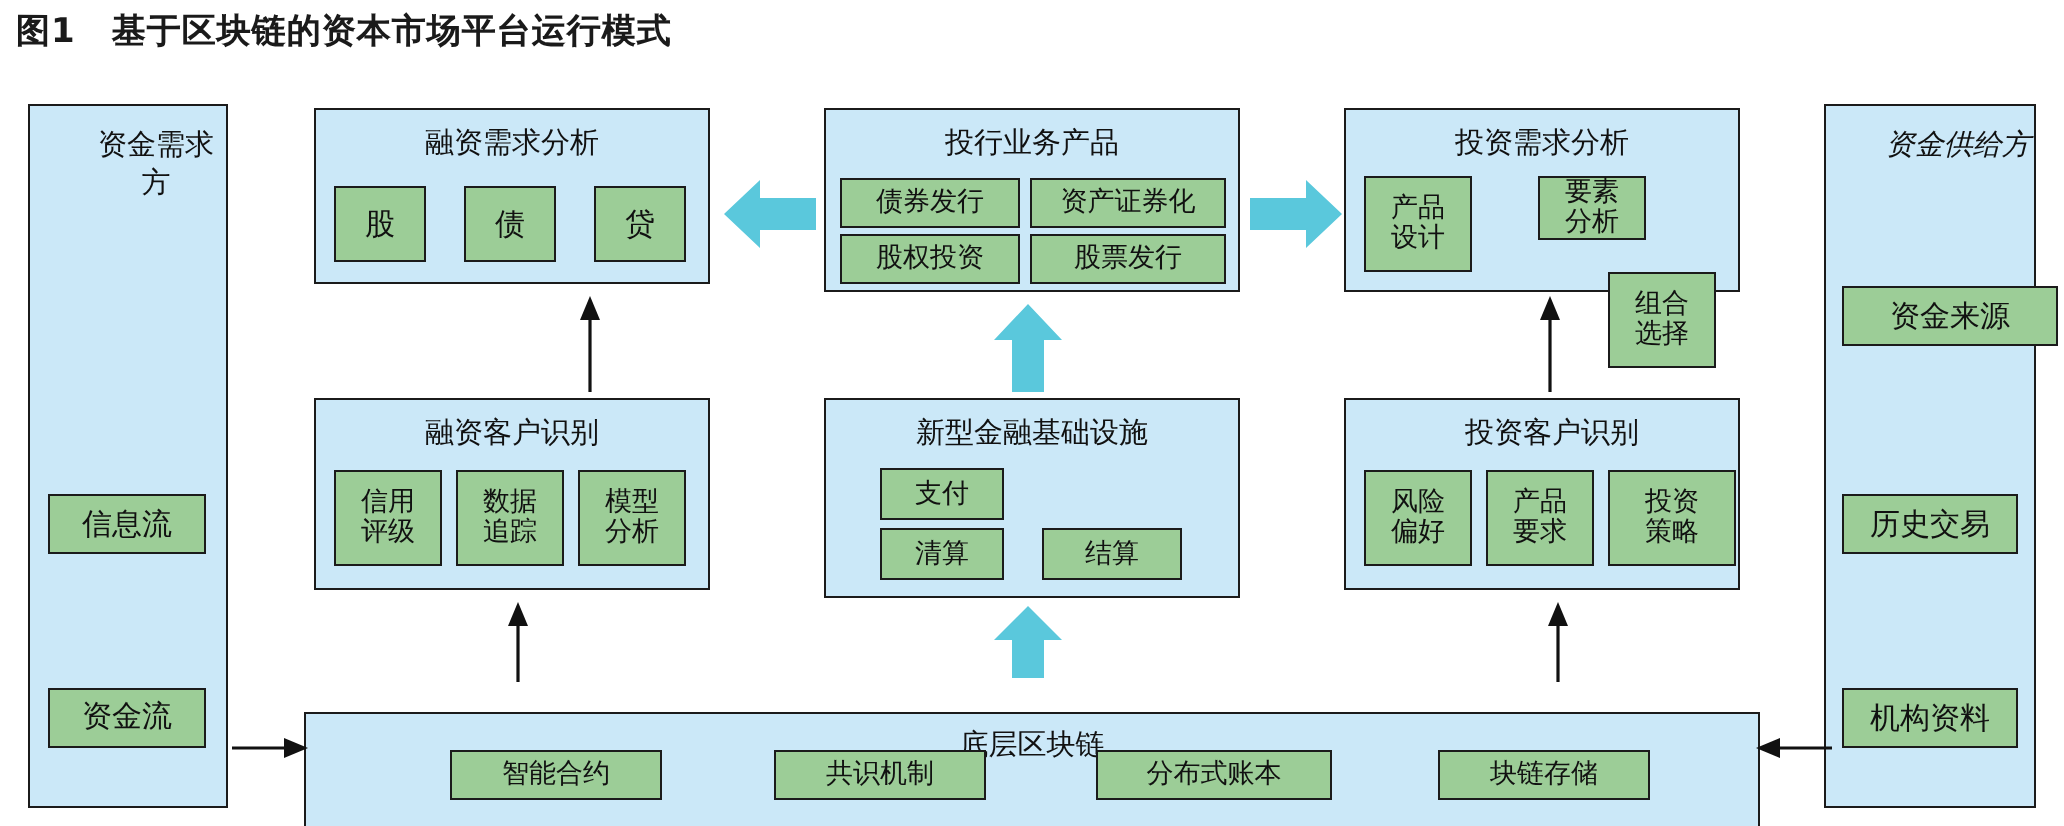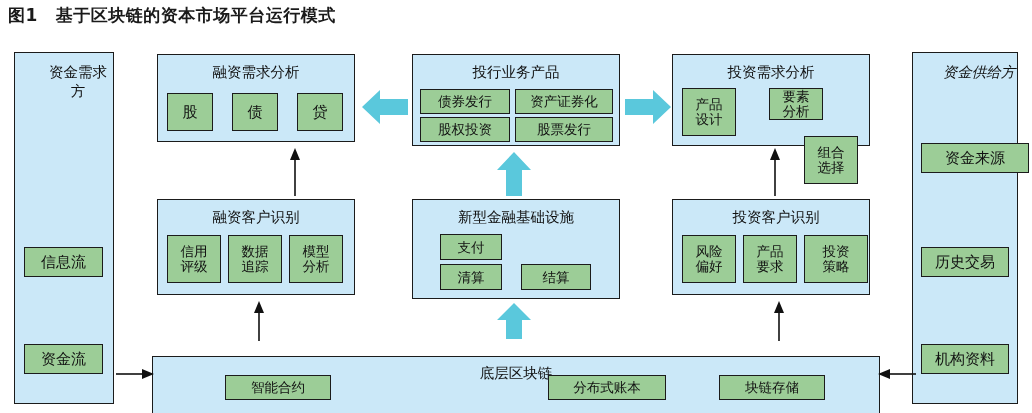--- a/index.html
+++ b/index.html
@@ -105,20 +105,21 @@
 偏好</div>
   <div class="chip small" style="left:743px;top:235px;width:54px;height:48px;">产品
 要求</div>
   <div class="chip small" style="left:804px;top:235px;width:64px;height:48px;text-align:right;">投资
 策略</div>
 
   <div class="panel" style="left:152px;top:356px;width:728px;height:64px;">
     <div class="panel-title" style="top:7px;">底层区块链</div>
   </div>
   <div class="chip small" style="left:225px;top:375px;width:106px;height:25px;">智能合约</div>
+  <div class="chip small" style="left:387px;top:375px;width:106px;height:25px;">共识机制</div>
   <div class="chip small" style="left:548px;top:375px;width:118px;height:25px;">分布式账本</div>
   <div class="chip small" style="left:719px;top:375px;width:106px;height:25px;">块链存储</div>
 
   <div class="cyan-left" style="left:362px;top:87px;">
     <svg width="46" height="40" viewBox="0 0 46 40">
       <polygon points="0,20 18,3 18,12 46,12 46,28 18,28 18,37" fill="#5ac8dc"></polygon>
     </svg>
   </div>
 
   <div class="cyan-right" style="left:625px;top:87px;">

